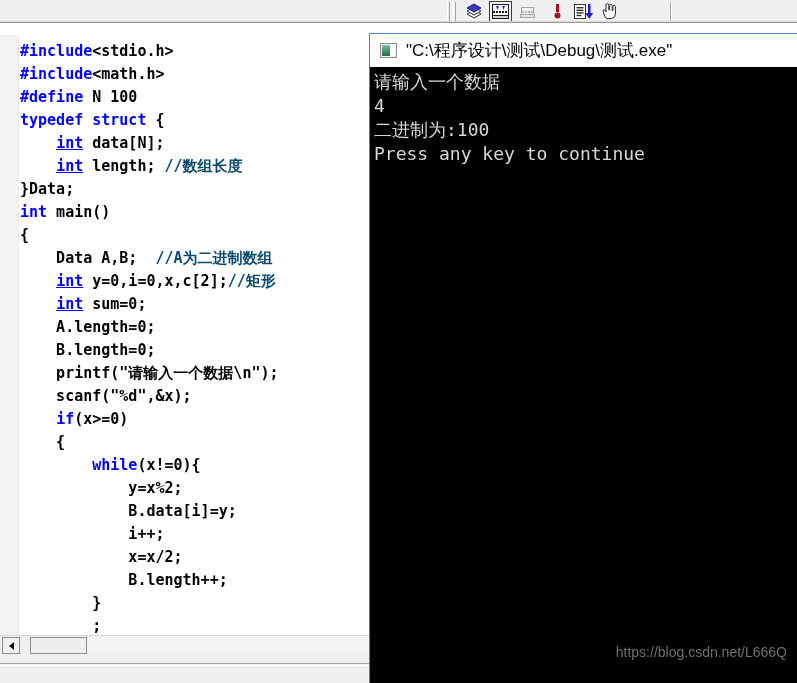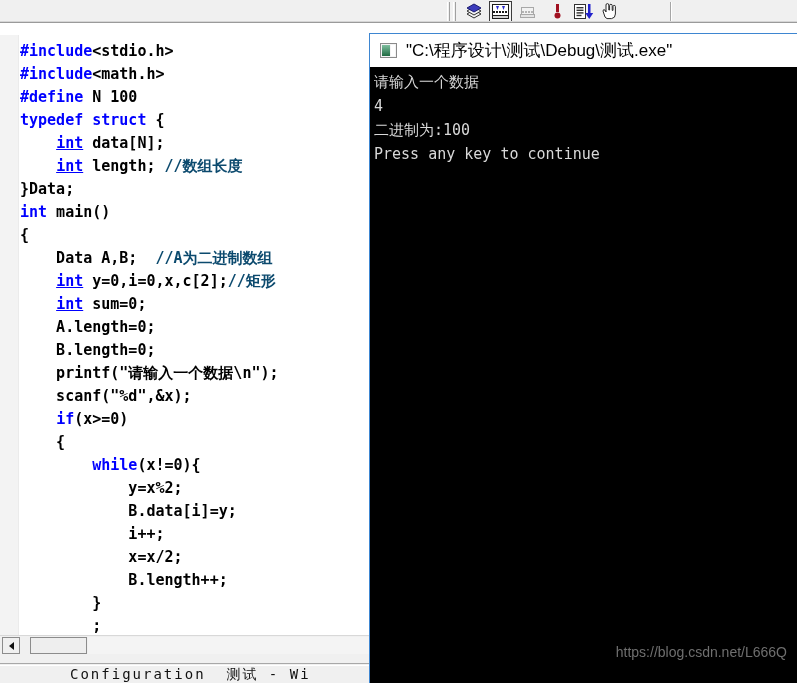--- a/index.html
+++ b/index.html
@@ -200,21 +200,21 @@
     left: 0; top: 33px;
     width: 427px; height: 616px;
     background: #000000;
     box-sizing: border-box;
     overflow: hidden;
   }
   #console-text {
     position: absolute;
     left: 4px; top: 3px;
     font-family: "DejaVu Sans Mono", "Liberation Mono", monospace;
-    font-size: 15px;
+    font-size: 18px;
     line-height: 24px;
     color: #d8d8d8;
     white-space: pre;
   }
   #watermark {
     position: absolute;
     right: 10px; bottom: 23px;
     font-family: "Liberation Sans", sans-serif;
     font-size: 14px;
     color: #6f6f6f;
@@ -309,21 +309,20 @@
 <div id="editor-hscroll">
   <div id="hscroll-left-btn">
     <div class="arrow"></div>
   </div>
   <div id="hscroll-track"></div>
   <div id="hscroll-thumb"></div>
 </div>
 
 <div id="bottom-panel">
   <div id="bottom-panel-divider"></div>
-  <div id="bottom-panel-text">Configuration  测试 - Wi</div>
 </div>
 
 <div id="console-window">
   <div id="console-titlebar">
     <svg id="console-icon" viewBox="0 0 17 15">
       <rect x="0.5" y="0.5" width="16" height="14" fill="#f4f4f4" stroke="#8a8a8a"></rect>
       <rect x="2" y="2" width="8" height="11" fill="#2e8b57"></rect>
       <rect x="2" y="2" width="8" height="11" fill="url(#g1)"></rect>
       <defs>
         <linearGradient id="g1" x1="0" y1="0" x2="0" y2="1">

